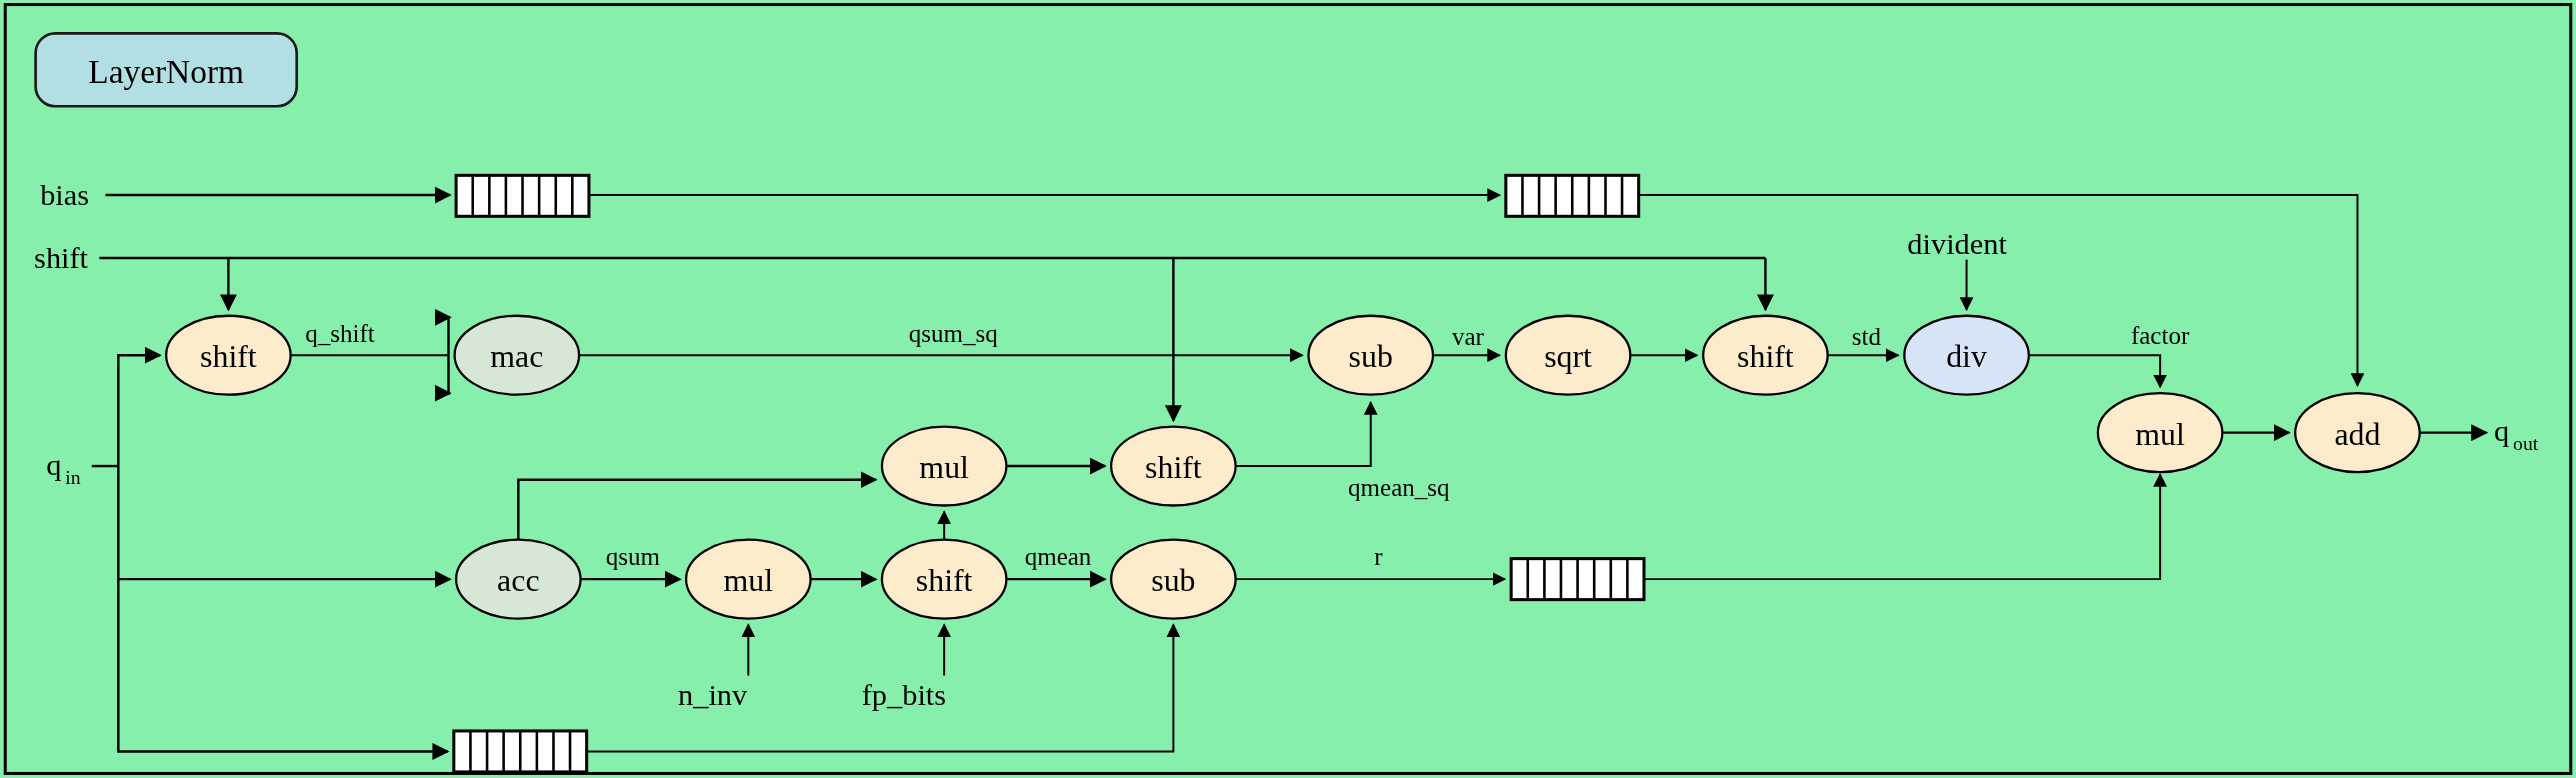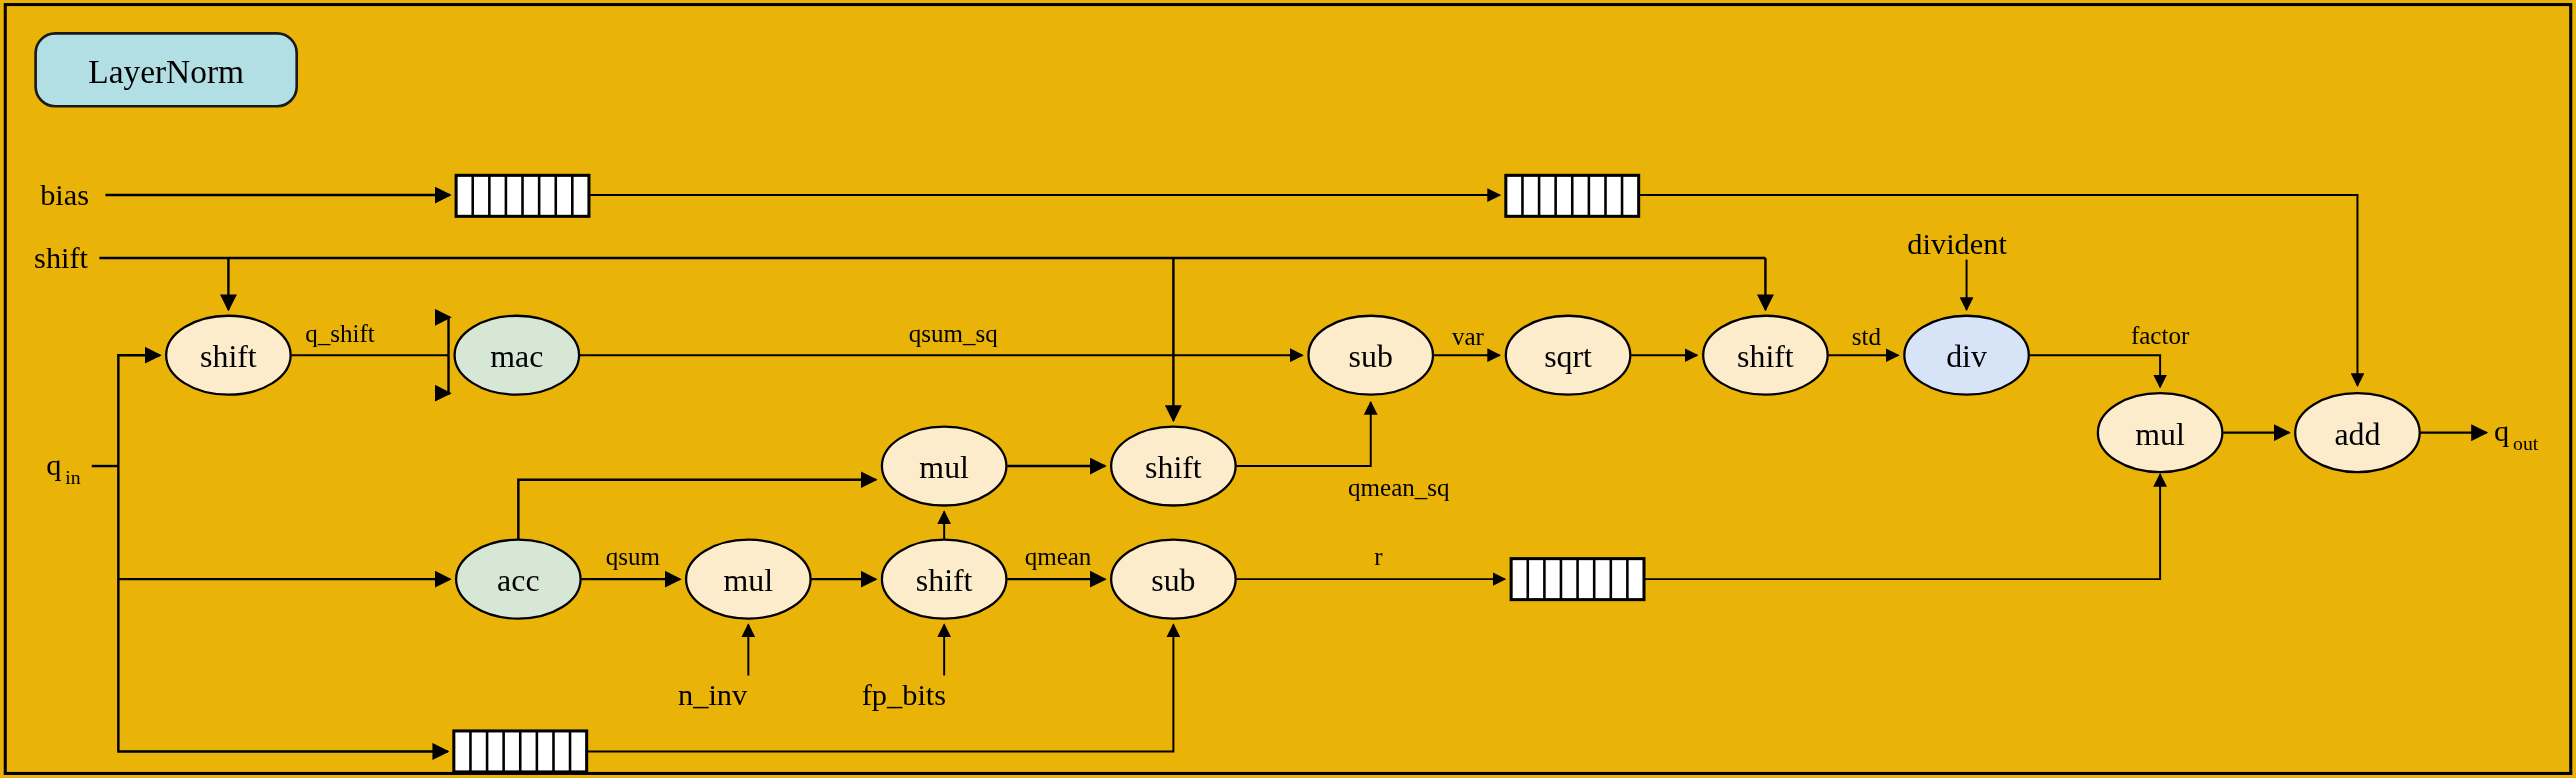--- a/index.html
+++ b/index.html
@@ -7,21 +7,21 @@
     padding: 0;
     background: #ffffff;
   }
   body {
     font-family: "Liberation Serif", "DejaVu Serif", serif;
   }
   #diagram-root {
     width: 2576px;
     height: 778px;
     position: relative;
-    background: #eab308;
+    background: #86efac;
   }
   svg#ln-svg {
     display: block;
     width: 2576px;
     height: 778px;
   }
   .node-label {
     font-family: "Liberation Serif", "DejaVu Serif", serif;
     font-size: 42px;
     fill: #000000;

